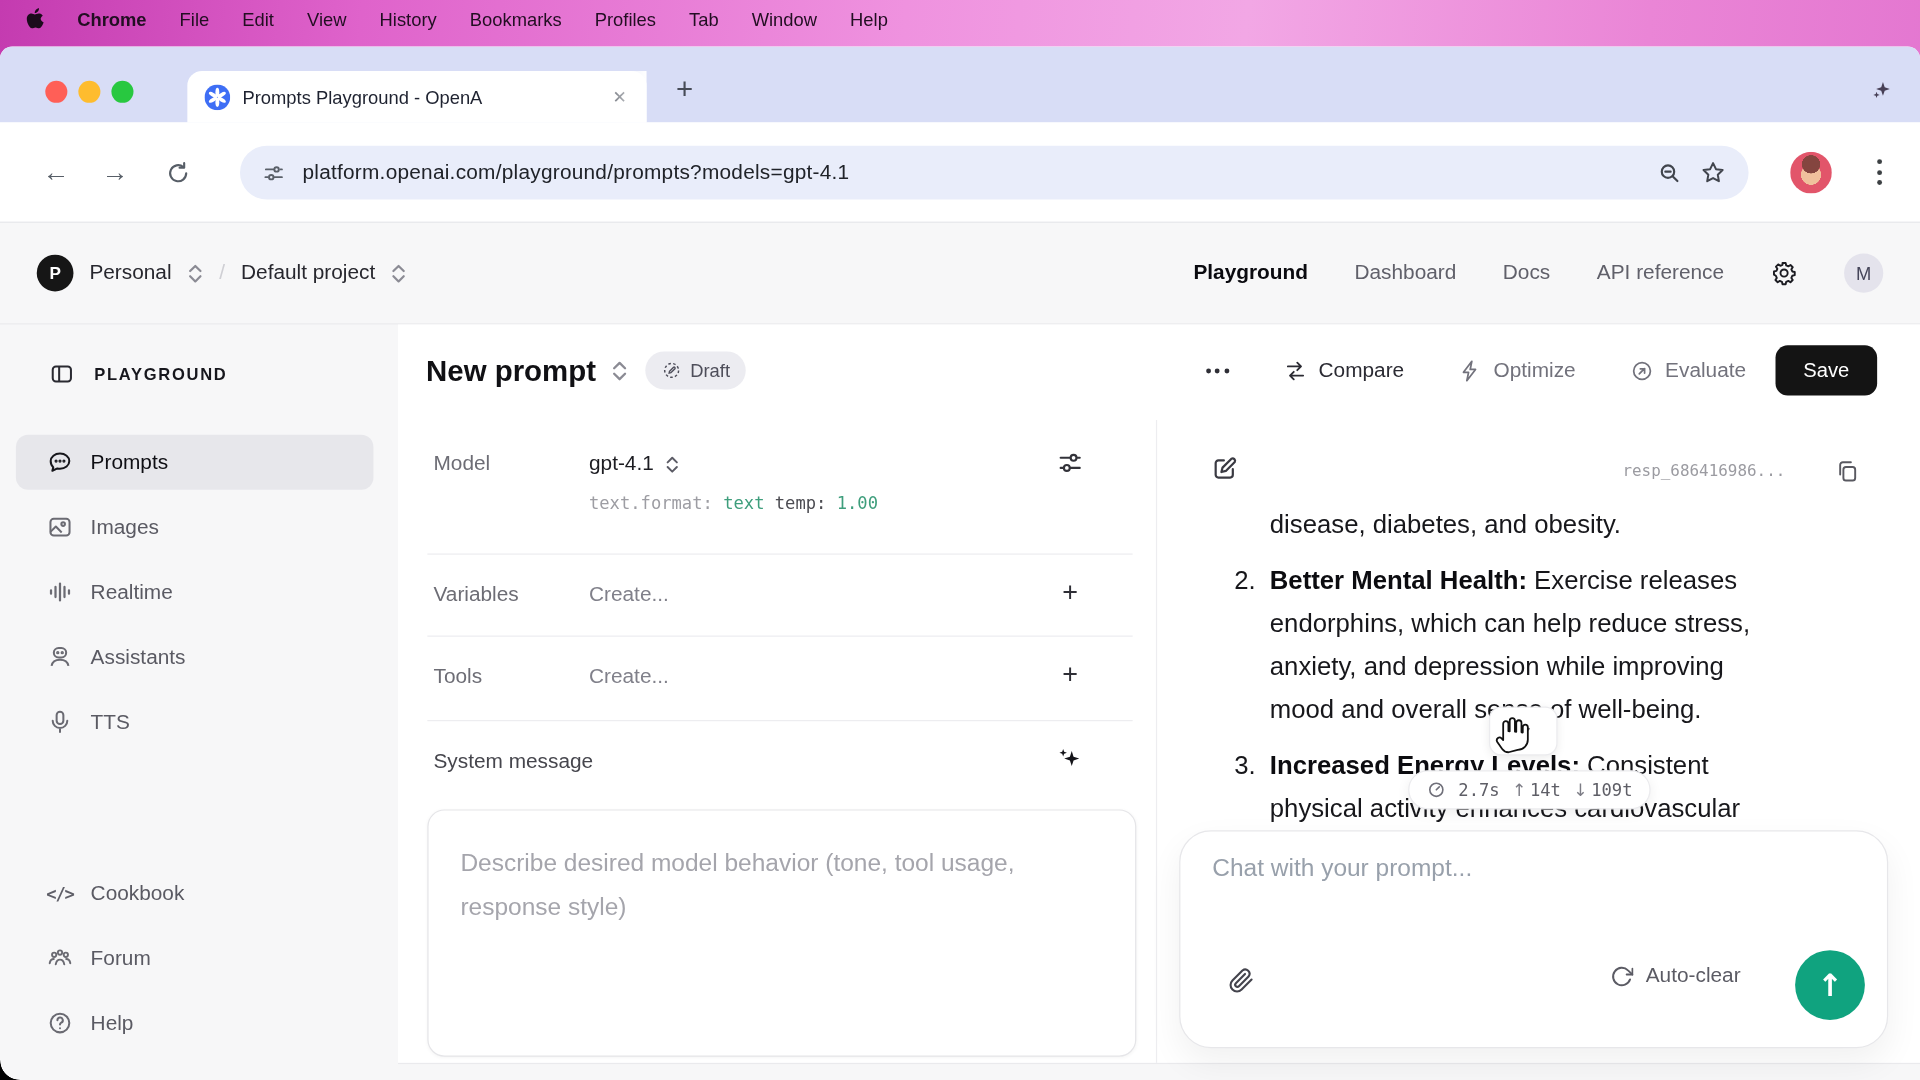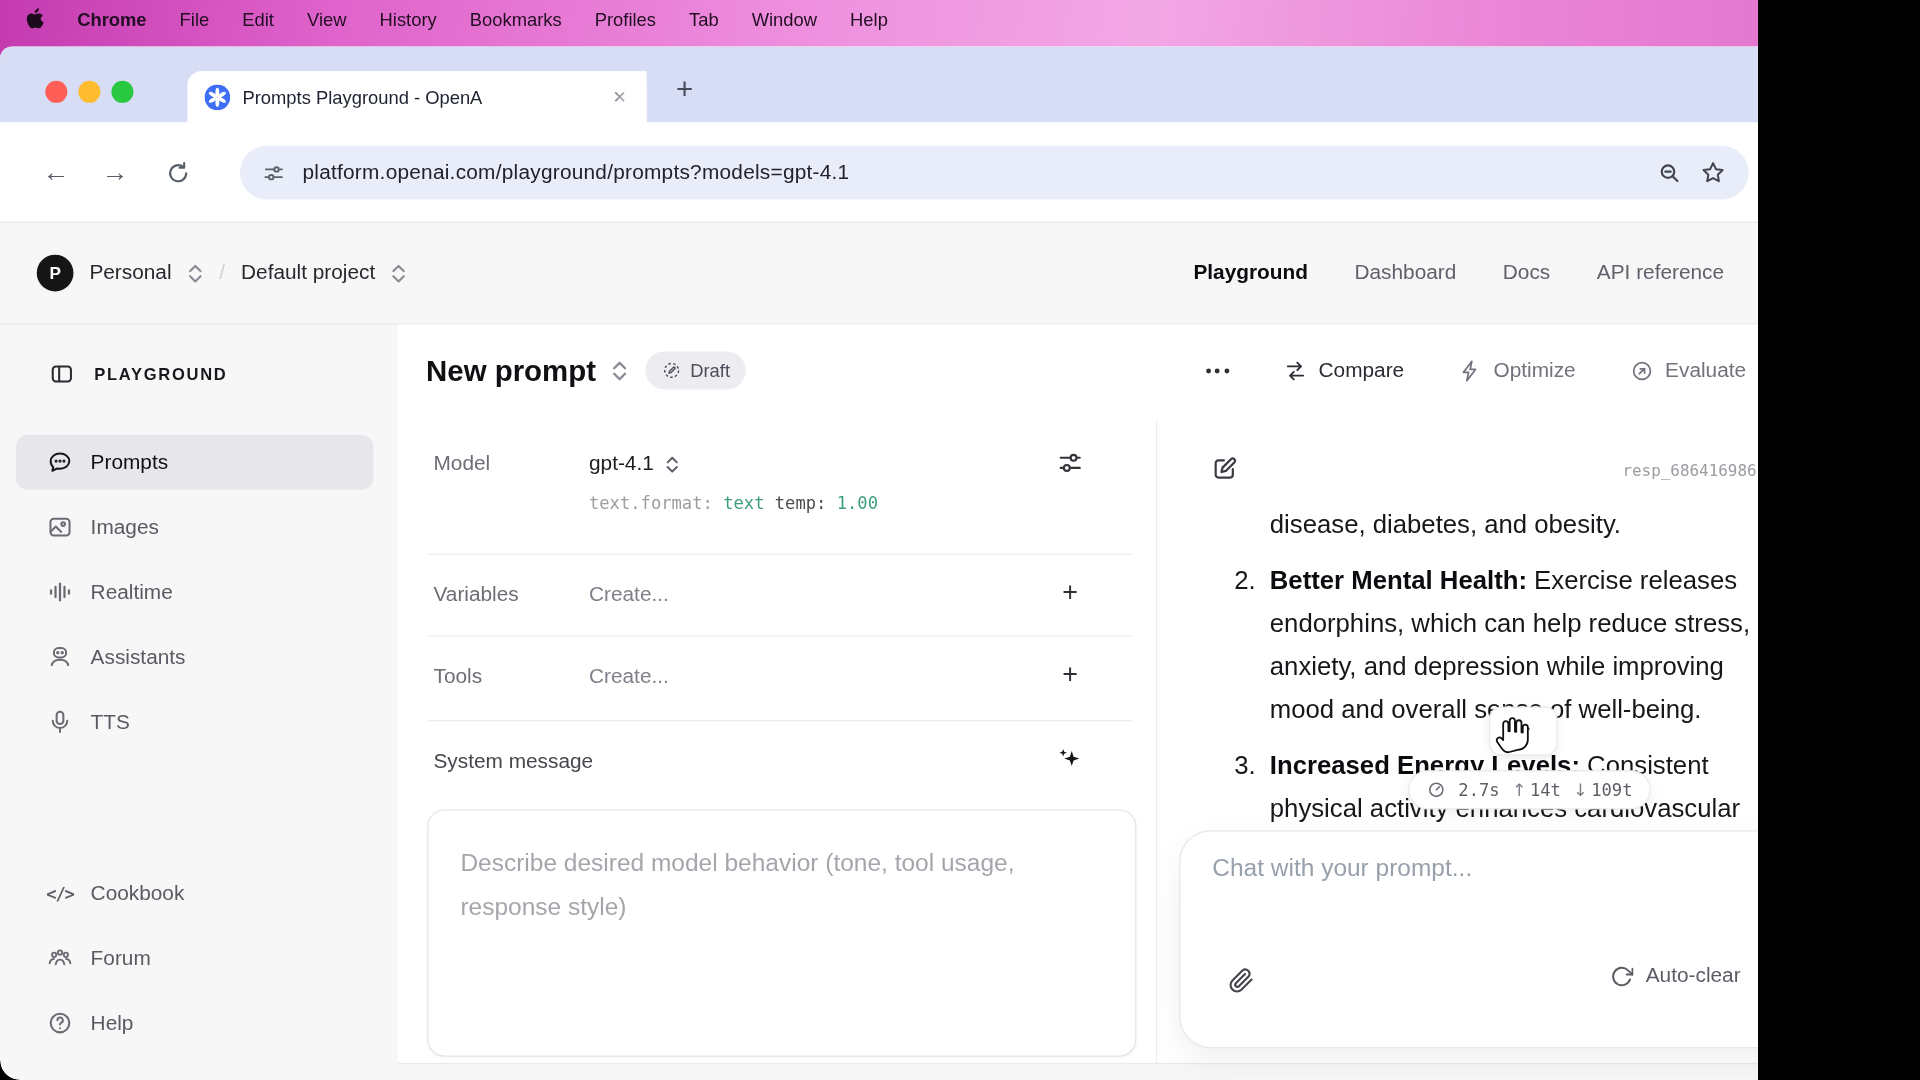--- a/index.html
+++ b/index.html
@@ -1,17 +1,17 @@
 <!DOCTYPE html>
 <html><head>
 <meta charset="utf-8">
 <style>
   *{margin:0;padding:0;box-sizing:border-box}
   html,body{width:1920px;height:1080px;overflow:hidden;background:#000}
-  .stage{position:relative;width:1758px;height:1080px;overflow:hidden;
+  .stage{position:relative;width:1920px;height:1080px;overflow:hidden;
     background:linear-gradient(95deg,#c43bb0 0%,#df63cb 18%,#ef92df 45%,#f2a7e5 62%,#ea85d6 82%,#e273cf 100%);
     font-family:"Liberation Sans",sans-serif}
   .scale{position:absolute;top:0;left:0;width:1568px;height:882px;transform:scale(1.2244898);transform-origin:0 0}
   svg{display:block}
   
   .menubar{position:absolute;top:0;left:0;width:1568px;height:31px;display:flex;align-items:center;
     padding-left:20px;gap:27px;font-size:15px;color:#220e22}
   .mb-apple{display:flex;align-items:center}
   .mb-chrome{font-weight:700}
   

